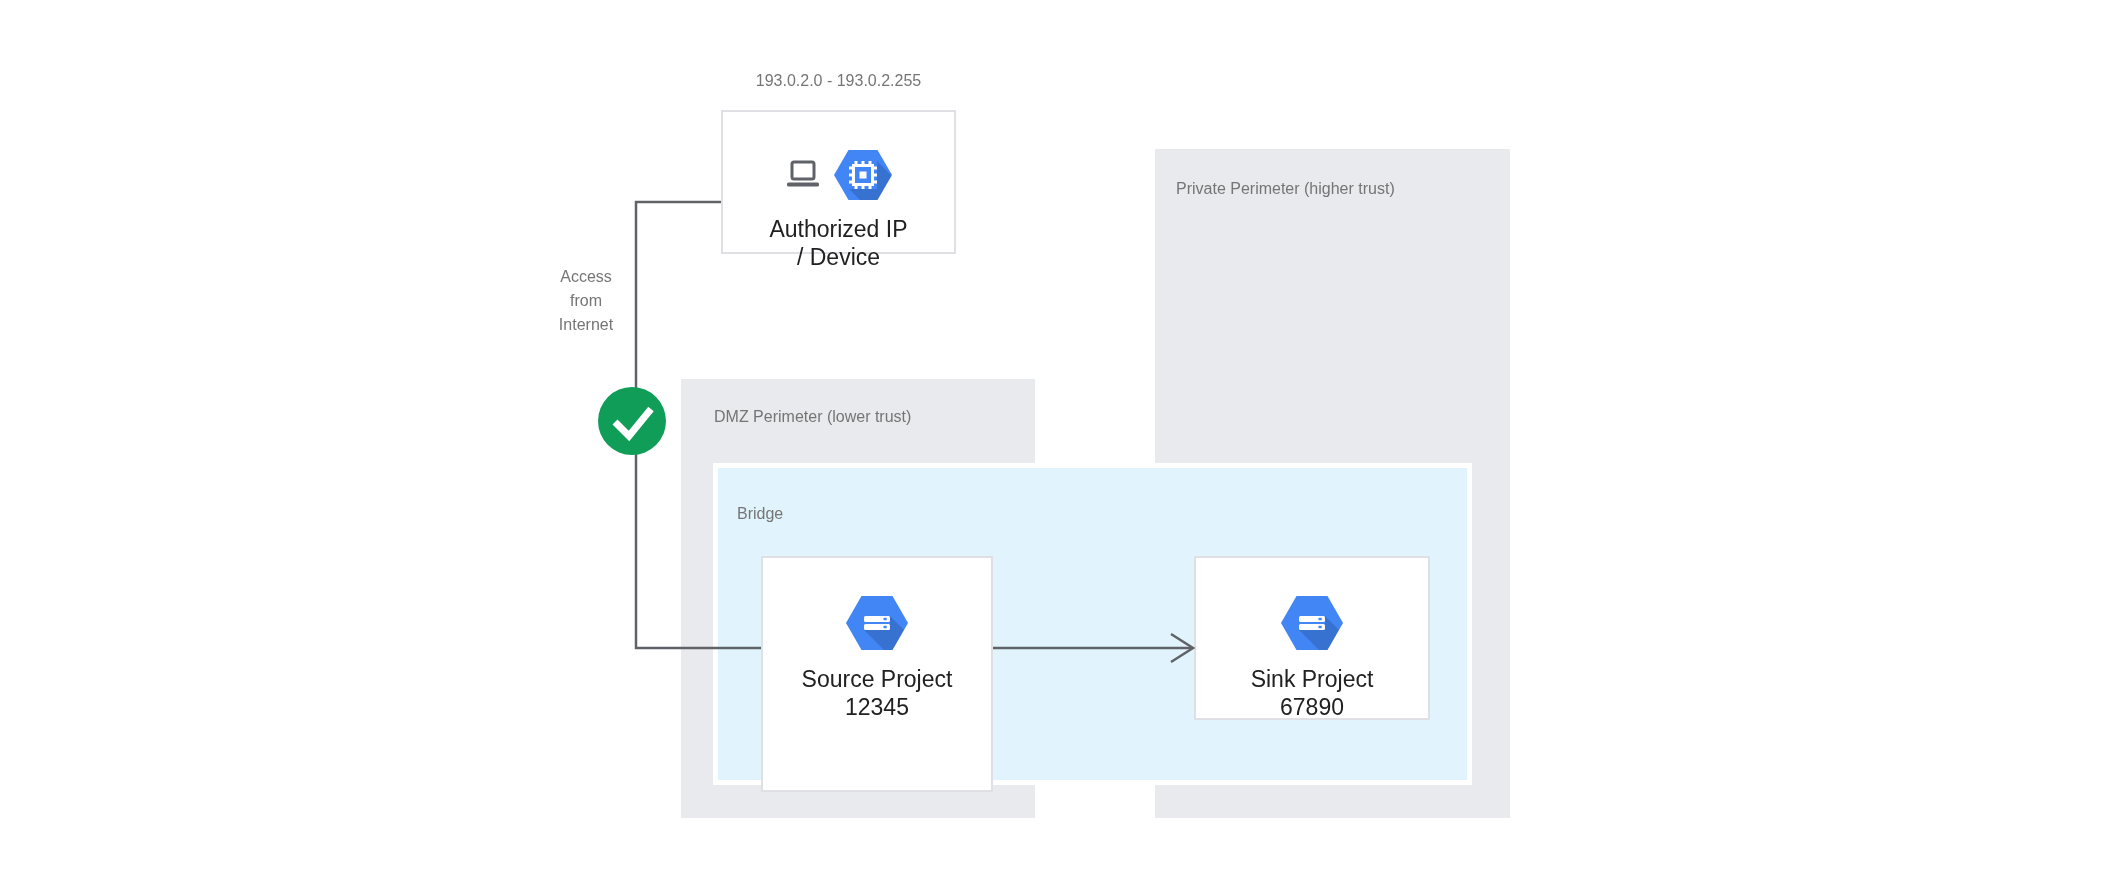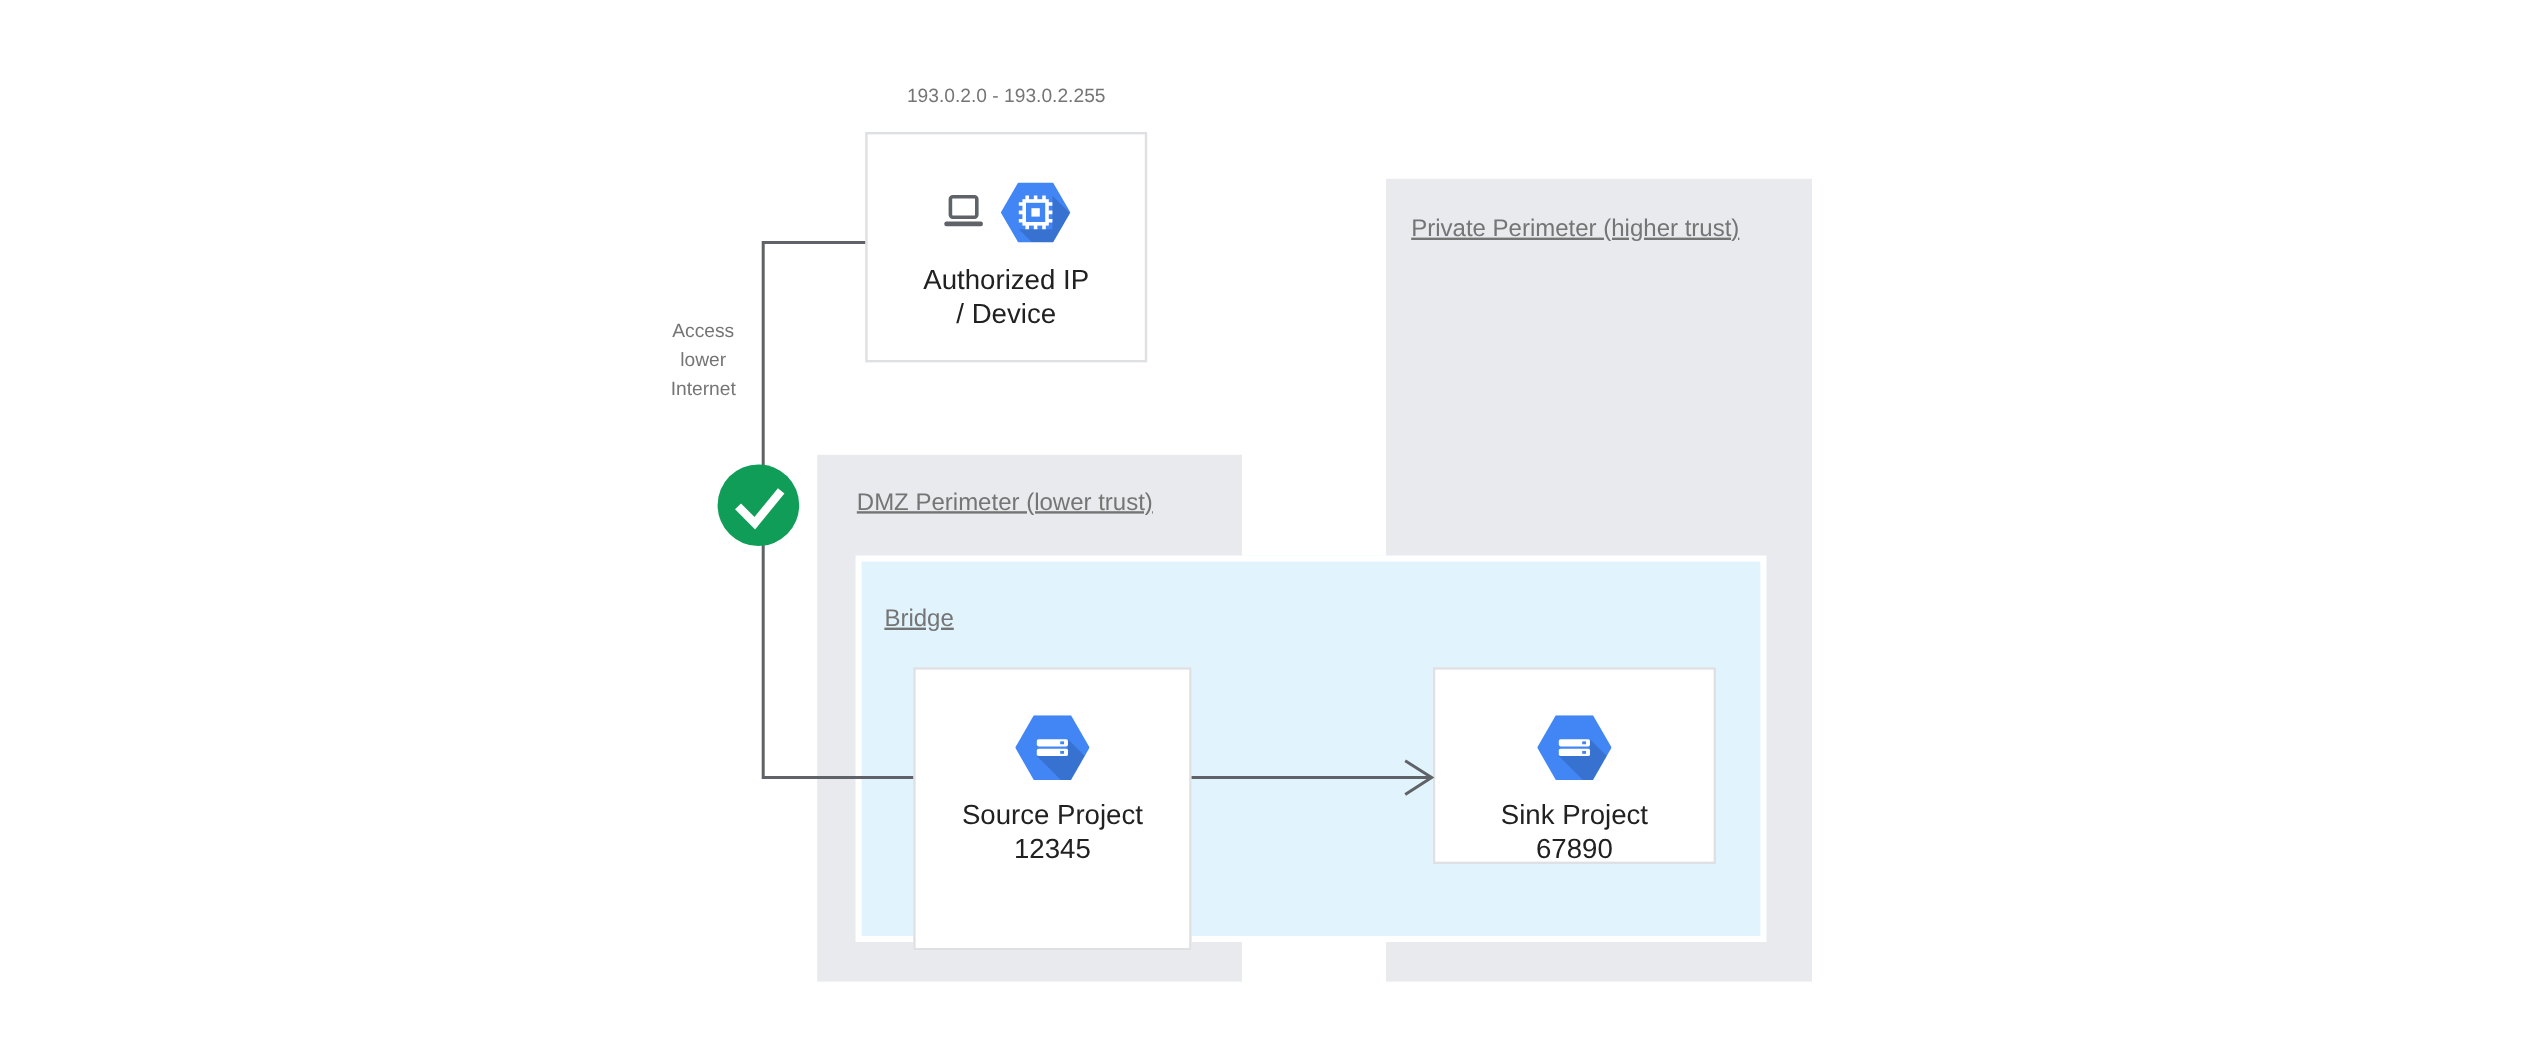--- a/index.html
+++ b/index.html
@@ -24,24 +24,23 @@
   }
   .perimeter {
     position: absolute;
     background: var(--perimeter-bg);
     z-index: 1;
   }
   #dmz-perimeter   { left: 681px;  top: 379px; width: 354px; height: 439px; }
   #private-perimeter { left: 1155px; top: 149px; width: 355px; height: 669px; }
   .perimeter-label {
     position: absolute;
-    font-size: 20px;
+    font-size: 16px;
     color: var(--label-gray);
     white-space: nowrap;
-    text-decoration: underline;
   }
   #dmz-perimeter .perimeter-label { left: 17px; top: 29px; margin-left: 16px; }
   #private-perimeter .perimeter-label { left: 21px; top: 31px; }
   #bridge-zone {
     position: absolute;
     left: 713px; top: 463px; width: 759px; height: 322px;
     background: var(--bridge-bg);
     border: 5px solid #ffffff;
     box-sizing: border-box;
     z-index: 2;
@@ -50,21 +49,21 @@
   .node {
     position: absolute;
     background: #ffffff;
     border: 2px solid var(--box-border);
     box-sizing: border-box;
     display: flex;
     flex-direction: column;
     align-items: center;
     z-index: 3;
   }
-  #node-authorized { left: 721px;  top: 110px; width: 235px; height: 192px; }
+  #node-authorized { left: 721px;  top: 110px; width: 235px; height: 144px; }
   #node-private    { left: 1197px; top: 238px; width: 233px; height: 184px; }
   #node-source     { left: 761px;  top: 556px; width: 232px; height: 236px; }
   #node-sink       { left: 1194px; top: 556px; width: 236px; height: 164px; }
   .icon-row {
     display: flex;
     align-items: center;
     gap: 14px;
     margin-top: 38px;
     height: 54px;
   }
@@ -149,21 +148,21 @@
   <div class="perimeter" id="private-perimeter">
     <div class="perimeter-label">Private Perimeter (higher trust)</div>
   </div>
 
   <div id="bridge-zone">
     <div class="perimeter-label">Bridge</div>
   </div>
 
   <div class="float-label" id="ip-range-label">193.0.2.0 - 193.0.2.255</div>
   <div class="float-label" id="access-label">Access
-lower
+from
 Internet</div>
 
   <div class="node" id="node-authorized">
     <div class="icon-row">
       <svg width="34" height="30">
           <use href="#laptop"></use>
         </svg>
       <svg width="58" height="50">
           <use href="#hex-chip"></use>
         </svg>

